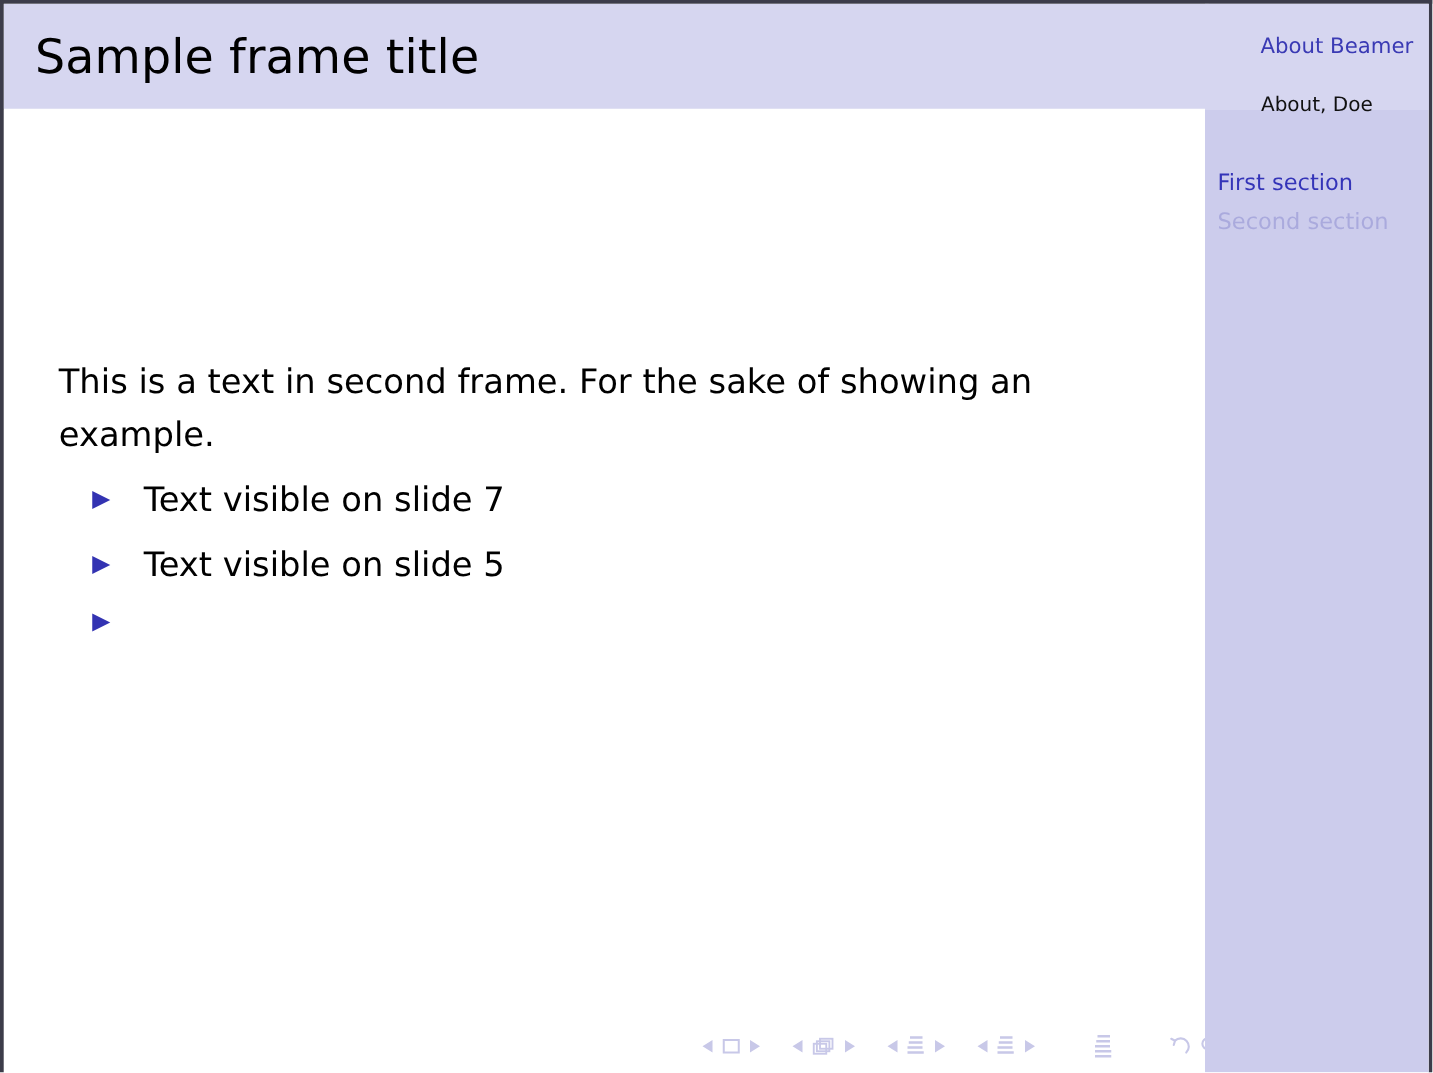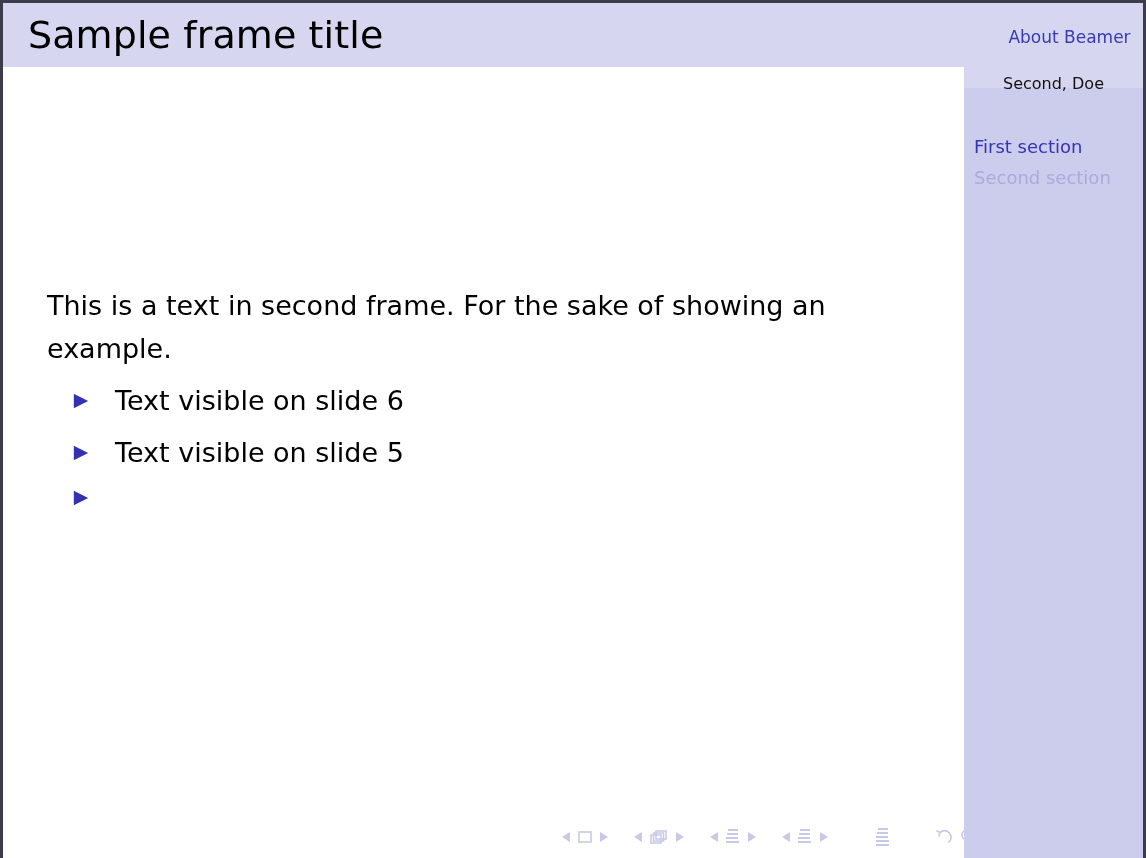--- a/index.html
+++ b/index.html
@@ -22,21 +22,21 @@
     border-right: 3px solid #3c3c4a;
     overflow: hidden;
   }
 
   
   .titlebar {
     position: absolute;
     left: 0;
     top: 0;
     width: 964px;
-    height: 64px;
+    height: 84px;
     background: #d6d6f0;
     display: flex;
     align-items: center;
   }
   .frame-title {
     font-size: 38px;
     color: #000000;
     padding-left: 25px;
     letter-spacing: 0.1px;
     line-height: 1;
@@ -186,21 +186,21 @@
     <div class="paragraph">This is a text in second frame. For the sake of showing an example.</div>
 
     <ul class="bullet-list">
 
       <li class="bullet-item">
         <span class="bullet-marker">
           <svg width="20" height="18" viewBox="0 0 20 18" aria-hidden="true">
             <polygon points="1,0 19,9 1,18" fill="#3333b2"></polygon>
           </svg>
         </span>
-        <span class="bullet-text">Text visible on slide 6</span>
+        <span class="bullet-text">Text visible on slide 7</span>
       </li>
 
       <li class="bullet-item">
         <span class="bullet-marker">
           <svg width="20" height="18" viewBox="0 0 20 18" aria-hidden="true">
             <polygon points="1,0 19,9 1,18" fill="#3333b2"></polygon>
           </svg>
         </span>
         <span class="bullet-text">Text visible on slide 5</span>
       </li>
@@ -333,21 +333,21 @@
 
     </div>
 
   </div>
 
   <div class="sidebar">
     <div class="sidebar-head"></div>
 
     <div class="sidebar-title">About Beamer</div>
 
-    <div class="sidebar-author">Second, Doe</div>
+    <div class="sidebar-author">About, Doe</div>
 
     <div class="sidebar-sections">
       <div class="sidebar-section active">First section</div>
       <div class="sidebar-section inactive">Second section</div>
     </div>
   </div>
 
 </div>
 
 </body></html>

